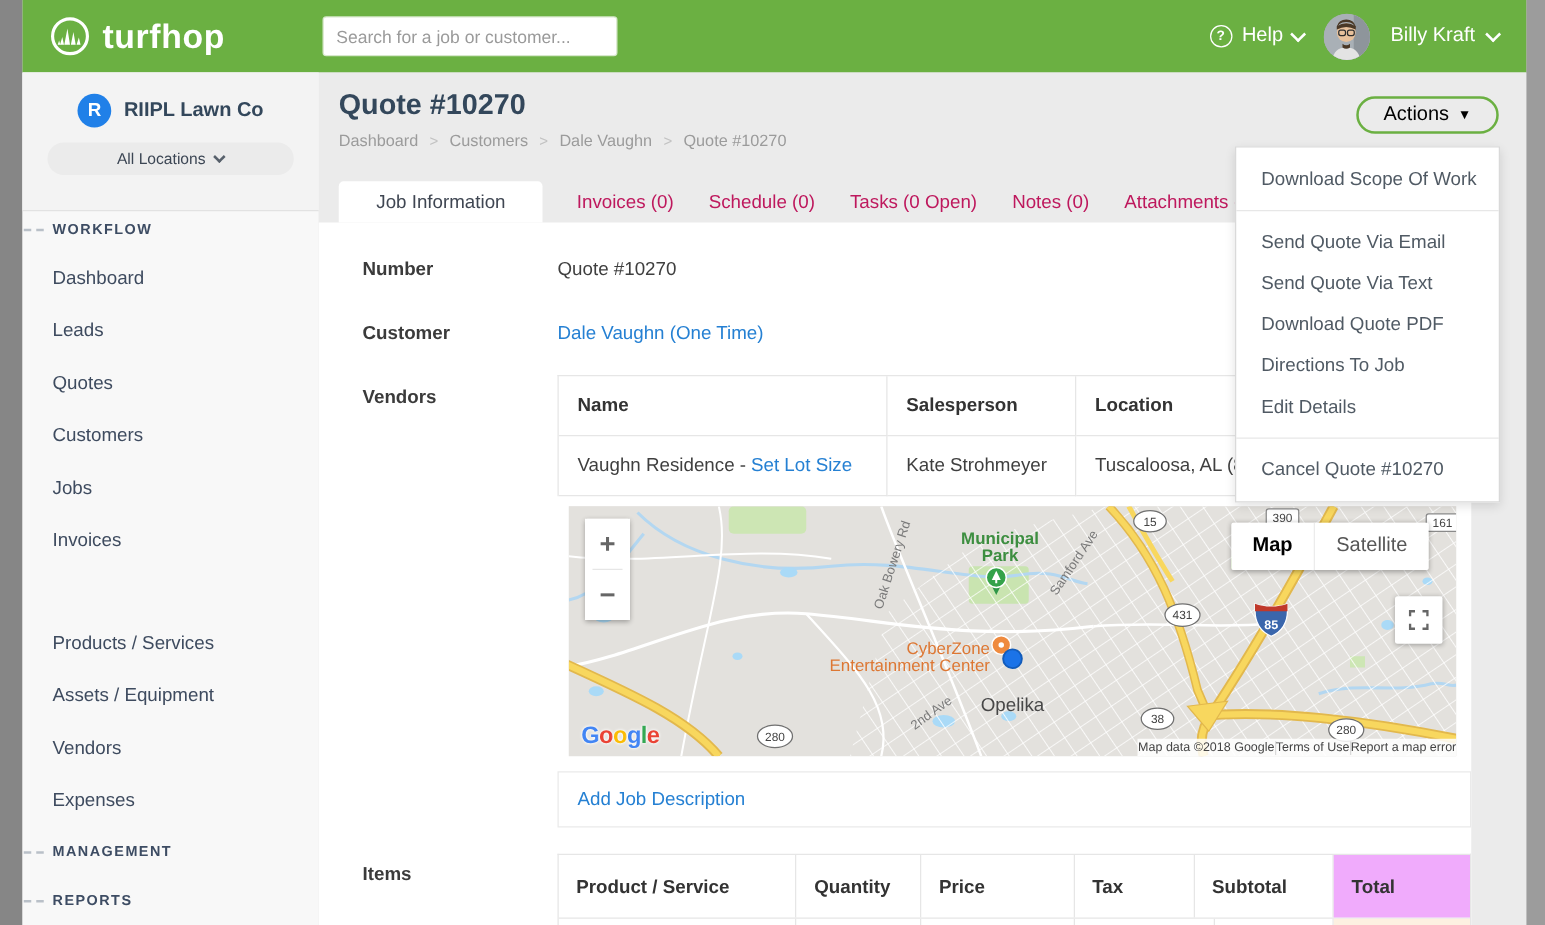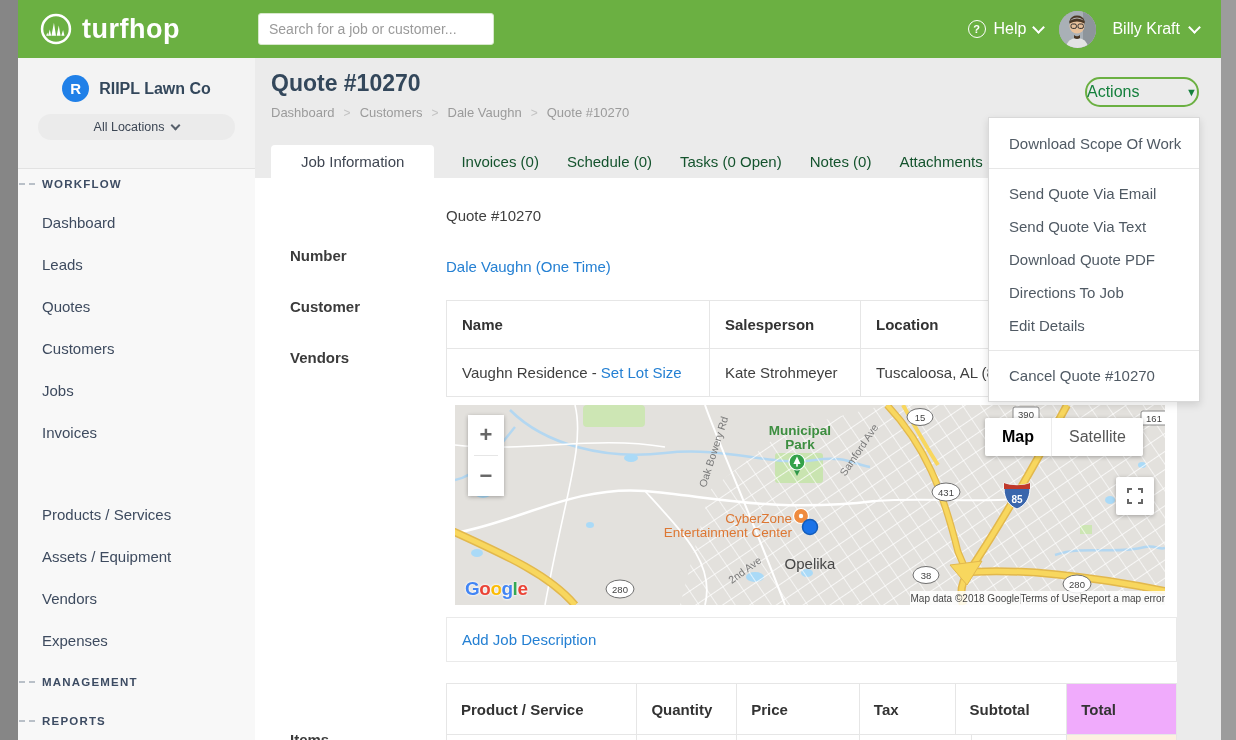--- a/index.html
+++ b/index.html
@@ -46,32 +46,32 @@
   .sect-label { font-size:11.5px; font-weight:700; letter-spacing:1.2px; color:#3d4c63; }
   .side-item { padding-left:24px; font-size:15px; color:#3e4b5f; cursor:pointer; width:100%; }
 
   
   .main { position:absolute; left:255px; top:58px; width:966px; height:682px; background:#ebebeb; }
   .page-title { position:absolute; left:16px; top:12px; font-size:23px; font-weight:700; color:#33475b; }
   .breadcrumb { position:absolute; left:16px; top:47px; font-size:13px; color:#9b9b9b; display:flex; align-items:center; }
   .crumb { cursor:pointer; }
   .crumb-sep { color:#c2c2c2; margin:0 9px; font-size:12px; }
   .actions-btn { position:absolute; left:830px; top:19px; width:114px; height:30px; border:2px solid #6bb042;
-                 border-radius:16px; background:transparent; color:#15803d; font-size:16px; cursor:pointer;
-                 display:flex; align-items:center; justify-content:space-between; gap:7px;
+                 border-radius:16px; background:transparent; color:#000000; font-size:16px; cursor:pointer;
+                 display:flex; align-items:center; justify-content:center; gap:7px;
                  font-family:"Liberation Sans", sans-serif; }
   .caret-dn { font-size:11px; line-height:1; }
 
   .tabbar { position:absolute; left:16px; top:87px; height:33px; display:flex; align-items:stretch; }
   .tab-active { background:#fff; border-radius:4px 4px 0 0; padding:0 30px; display:flex; align-items:center;
                 font-size:15px; color:#3f4652; cursor:pointer; }
-  .tab { padding:0 14px; display:flex; align-items:center; font-size:15px; color:#14532d; cursor:pointer; }
+  .tab { padding:0 14px; display:flex; align-items:center; font-size:15px; color:#be185d; cursor:pointer; }
 
   .panel { position:absolute; left:0; top:120px; width:922px; height:562px; background:#fff; overflow:hidden; }
-  .field-label { position:absolute; left:35px; font-size:15px; font-weight:700; color:#3b3b3b;margin-top:40px; }
+  .field-label { position:absolute; left:35px; font-size:15px; font-weight:700; color:#3b3b3b; }
   .field-value { position:absolute; left:191px; font-size:15px; color:#3f3f3f; }
   a.blue, .blue-link { color:#2580d3; text-decoration:none; cursor:pointer; }
   .light-blue { color:#54a0e4; }
 
   .details-table { position:absolute; left:191px; top:122px; width:731px; border:1px solid #e6e6e6; border-bottom:none; }
   .dt-row { display:flex; }
   .dt-cell { padding:0 15px; display:flex; align-items:center; font-size:15px; color:#3f3f3f;
              border-right:1px solid #e6e6e6; border-bottom:1px solid #e6e6e6; height:48px; white-space:nowrap; overflow:hidden; }
   .dt-cell:last-child { border-right:none; }
   .dt-head { font-weight:700; color:#333; }

